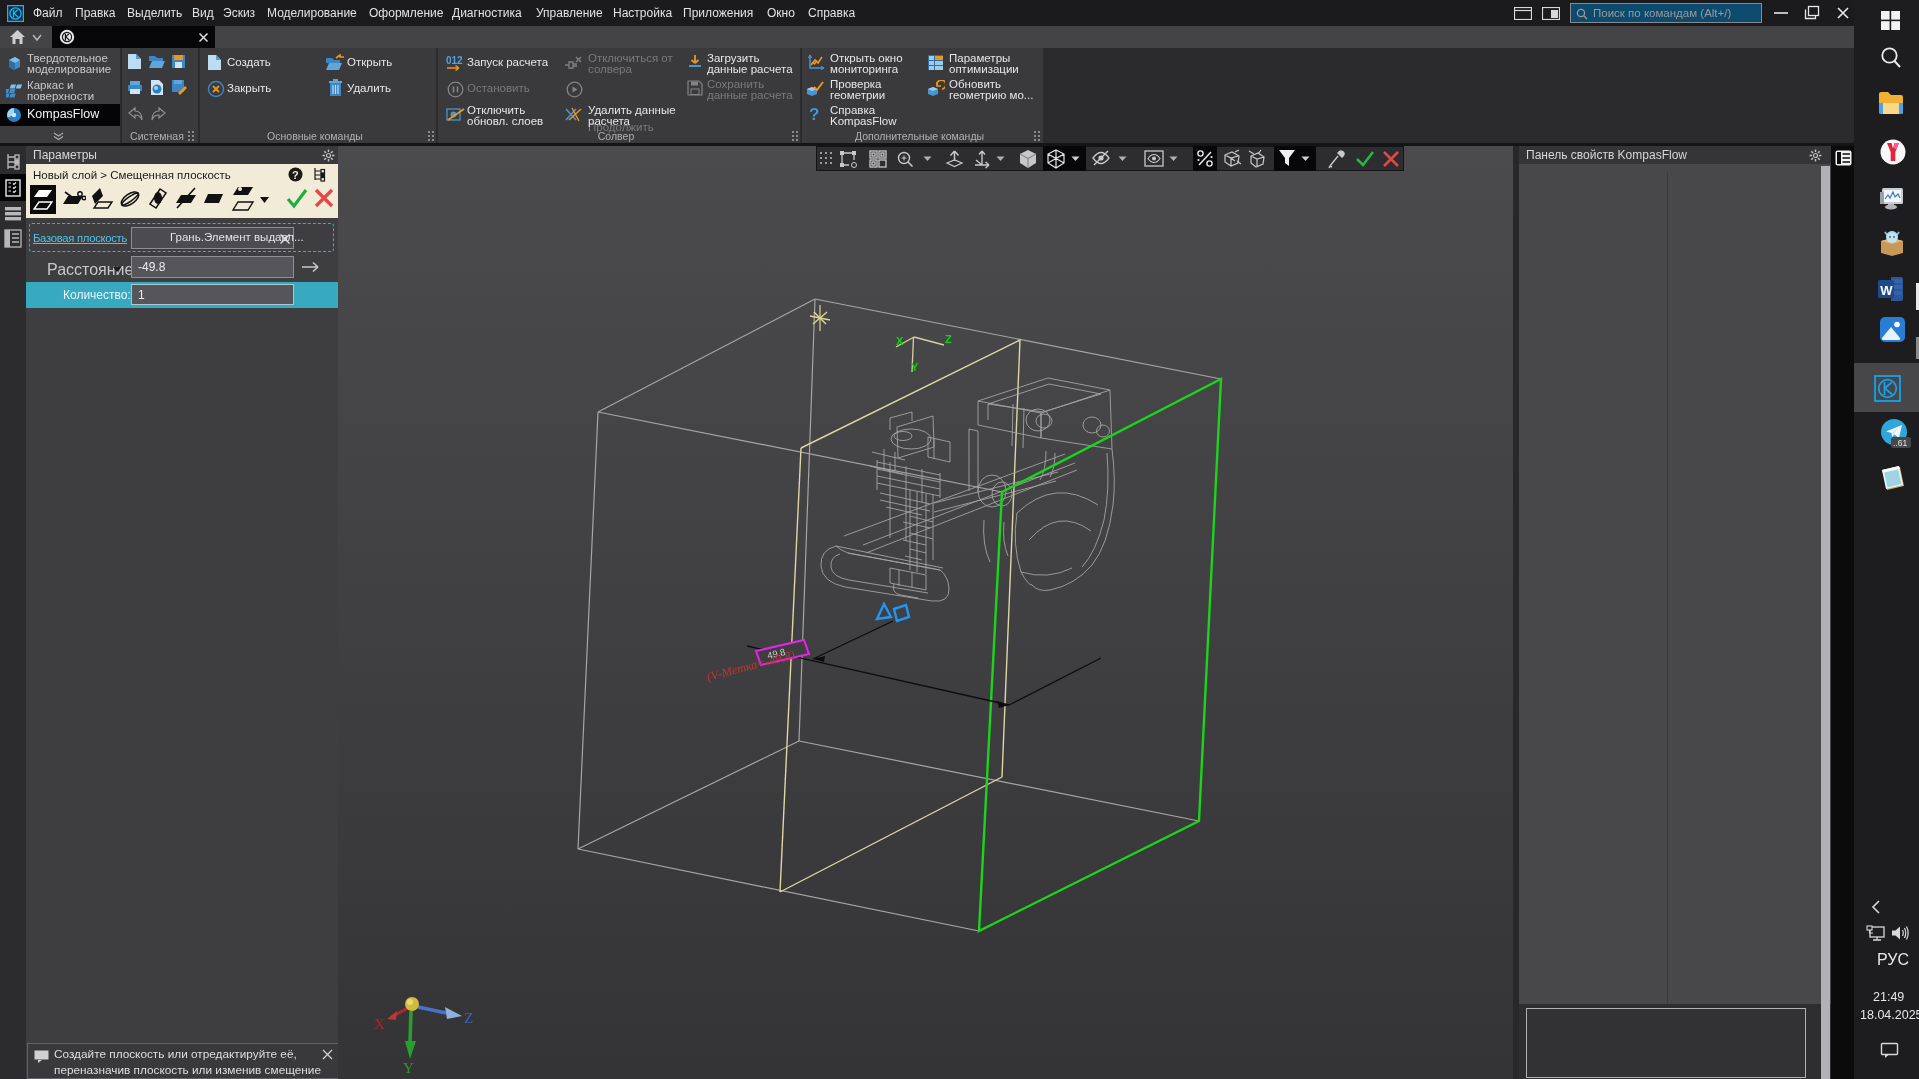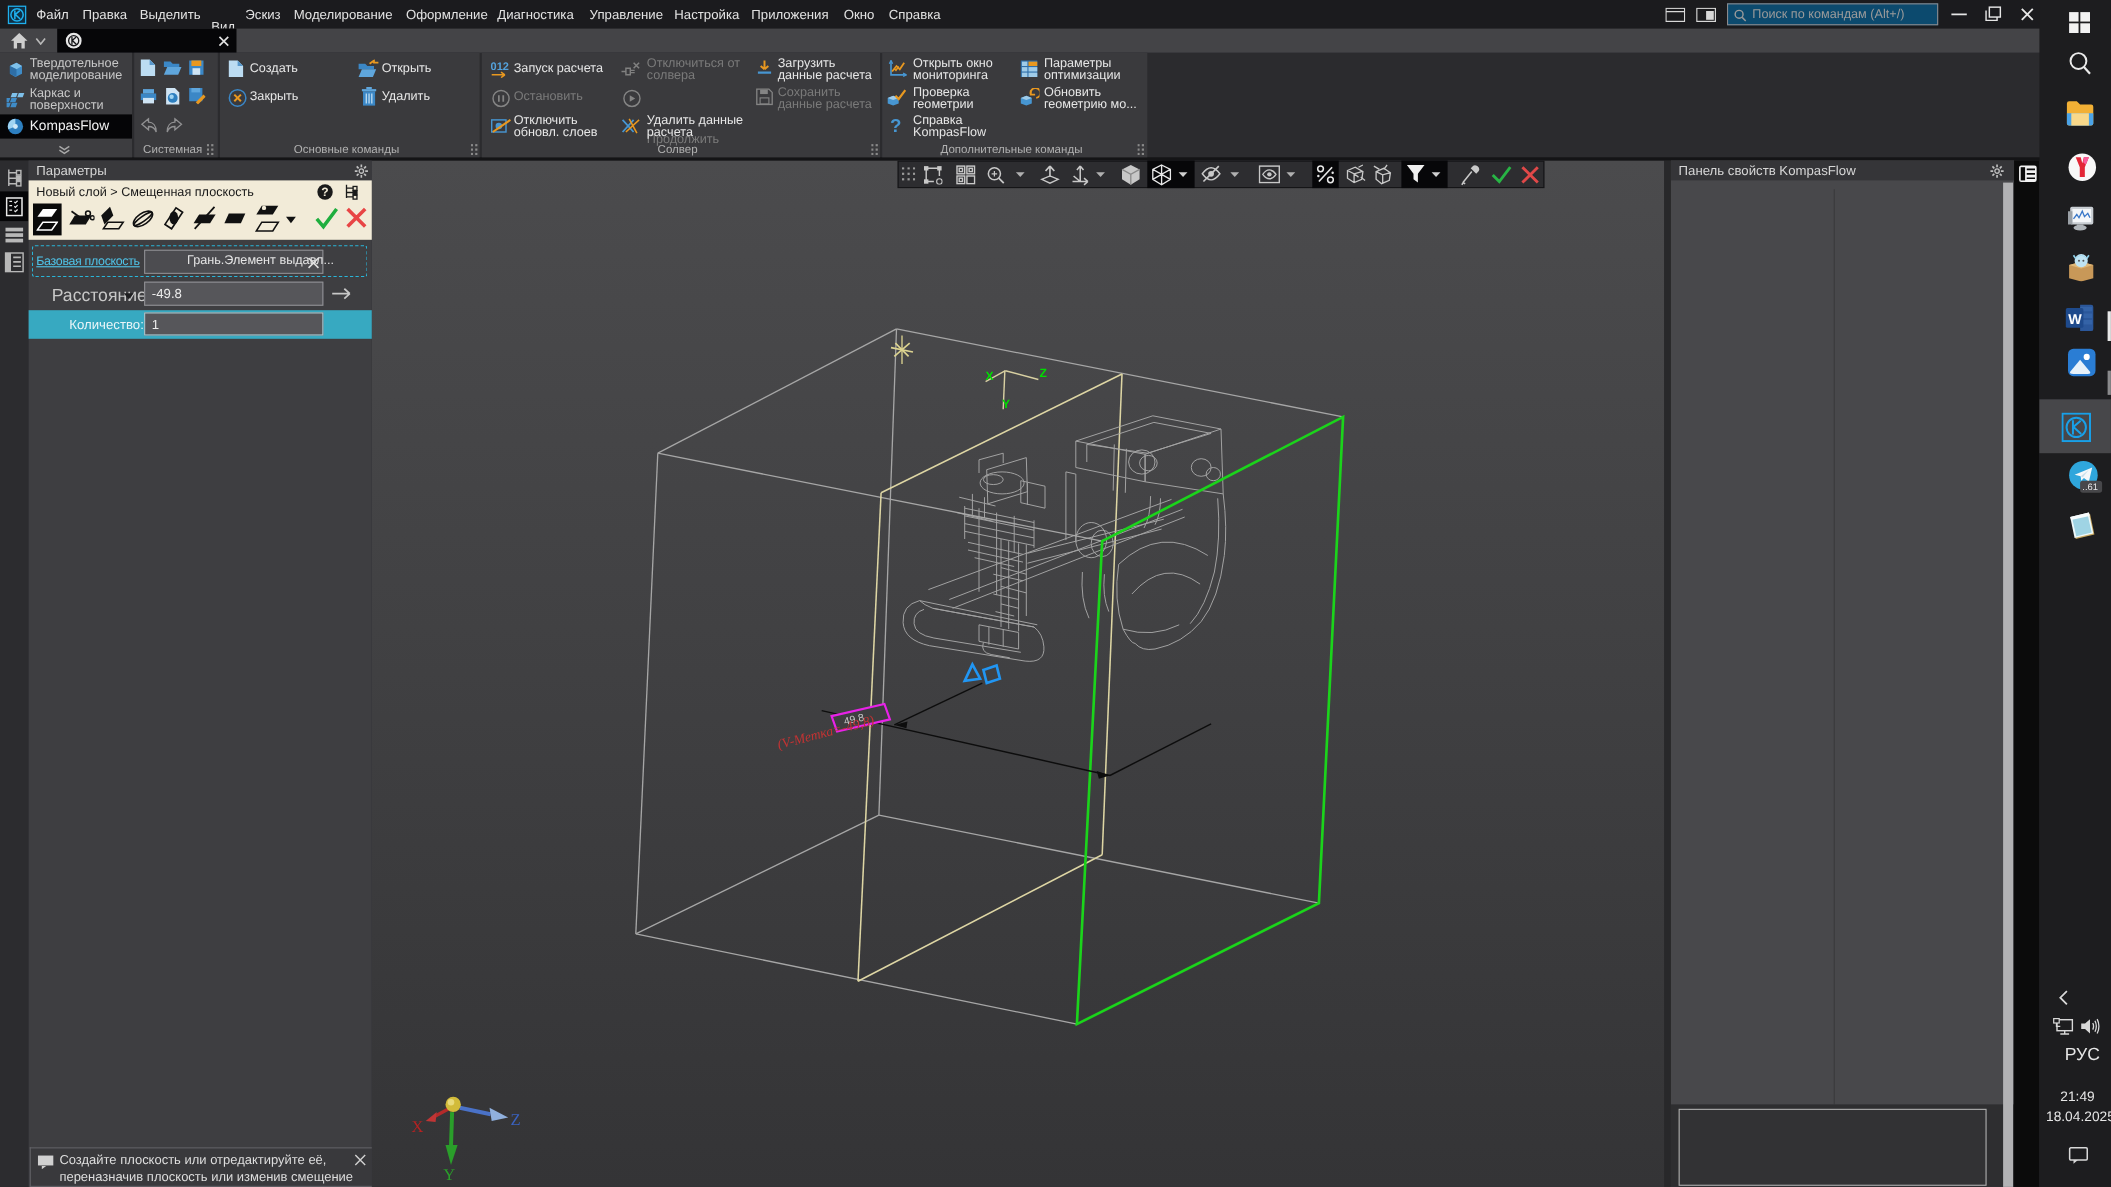--- a/index.html
+++ b/index.html
@@ -17,21 +17,21 @@
 <div id="root">
 <div class="ab" style="left:0;top:0;width:1919px;height:42px;background:#1b1b1e;">
   <svg class="ab" style="left:7px;top:5px" width="17" height="17" viewBox="0 0 17 17">
     <rect x="0.5" y="0.5" width="16" height="16" fill="#0f2f44" stroke="#1fb0ee" stroke-width="1.5"></rect>
     <circle cx="8.5" cy="8.5" r="5.6" fill="none" stroke="#1fb0ee" stroke-width="1.4"></circle>
     <path d="M6.5 4.5 V12.5 M6.5 8.5 L11 4.7 M7 8.2 L11.3 12.3" stroke="#1fb0ee" stroke-width="1.4" fill="none"></path>
   </svg>
   <span class="ab txt" style="left:33px;top:6px">Файл</span>
   <span class="ab txt" style="left:75px;top:6px">Правка</span>
   <span class="ab txt" style="left:127px;top:6px">Выделить</span>
-  <span class="ab txt" style="left:192px;top:17px">Вид</span>
+  <span class="ab txt" style="left:192px;top:6px">Вид</span>
   <span class="ab txt" style="left:223px;top:6px">Эскиз</span>
   <span class="ab txt" style="left:267px;top:6px">Моделирование</span>
   <span class="ab txt" style="left:369px;top:6px">Оформление</span>
   <span class="ab txt" style="left:452px;top:6px">Диагностика</span>
   <span class="ab txt" style="left:536px;top:6px">Управление</span>
   <span class="ab txt" style="left:613px;top:6px">Настройка</span>
   <span class="ab txt" style="left:683px;top:6px">Приложения</span>
   <span class="ab txt" style="left:767px;top:6px">Окно</span>
   <span class="ab txt" style="left:808px;top:6px">Справка</span>
   <svg class="ab" style="left:1514px;top:7px" width="18" height="13" viewBox="0 0 18 13">

